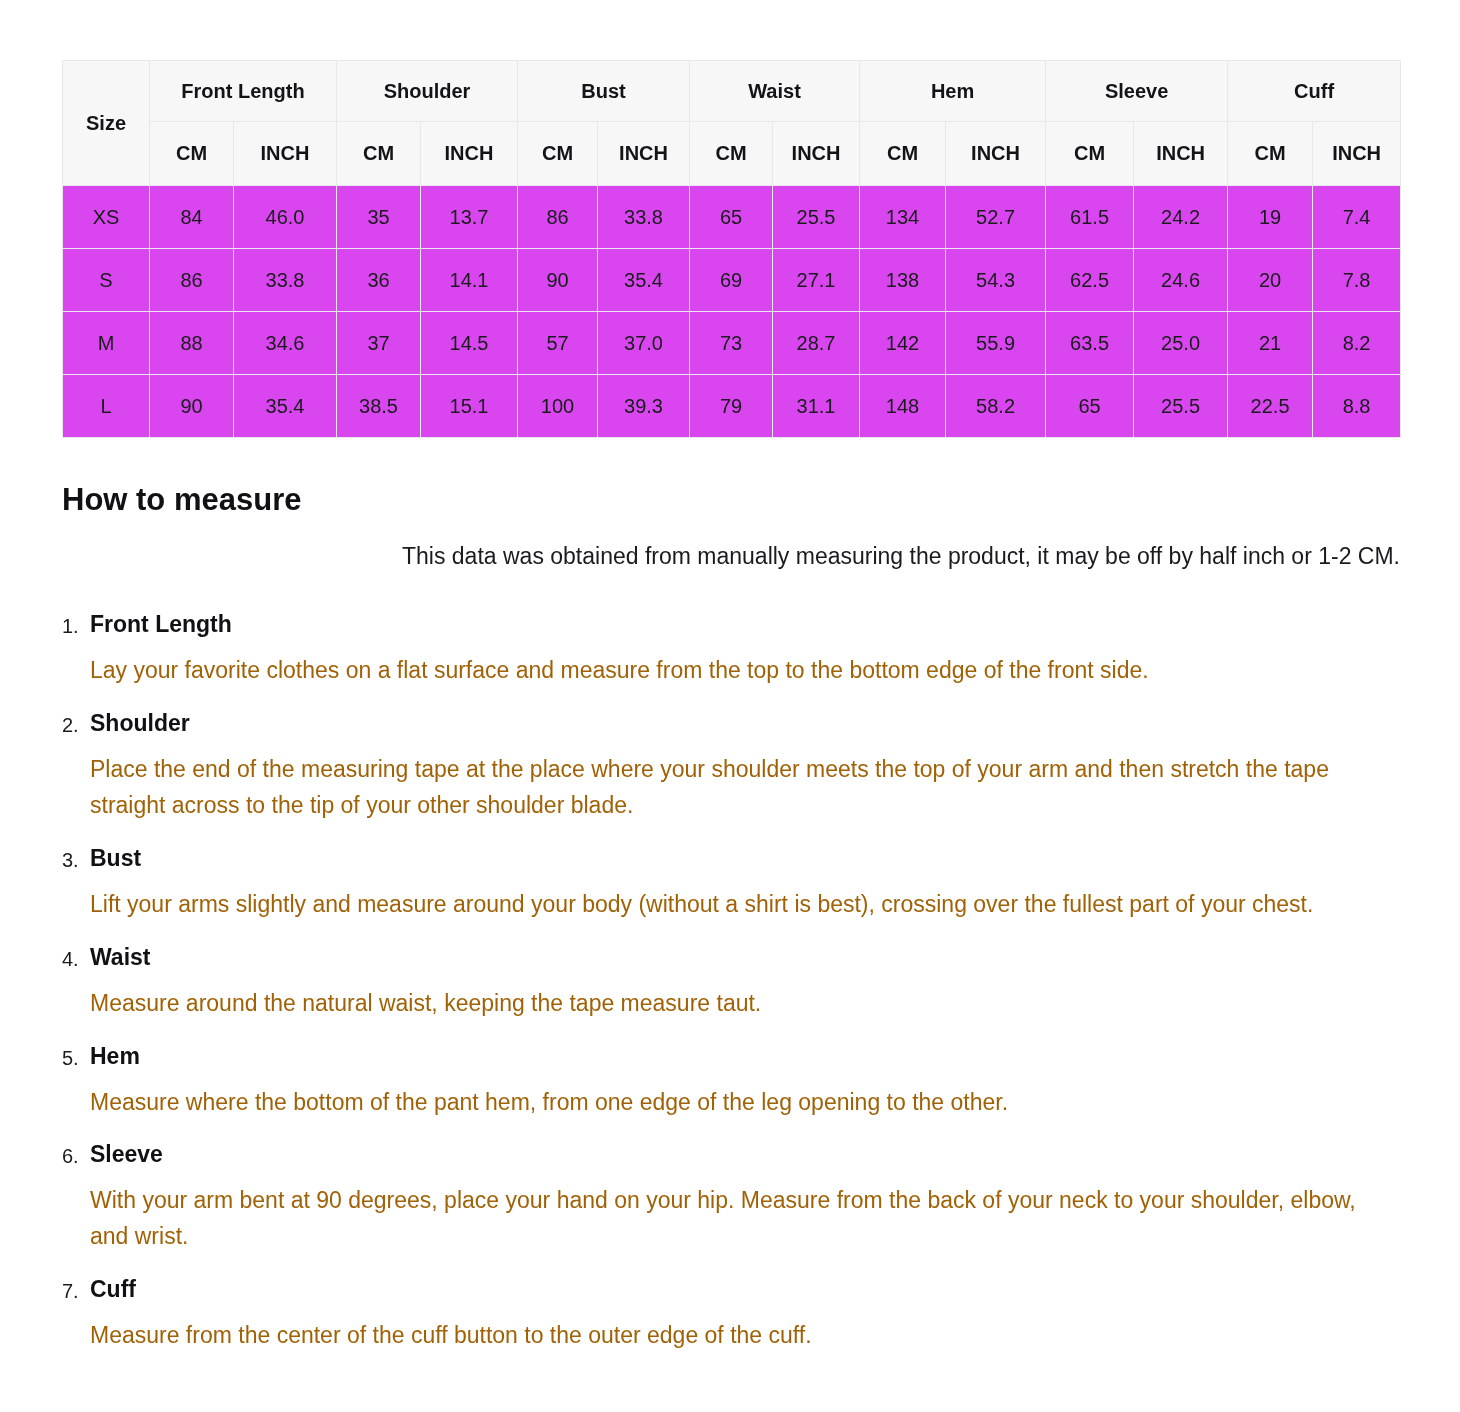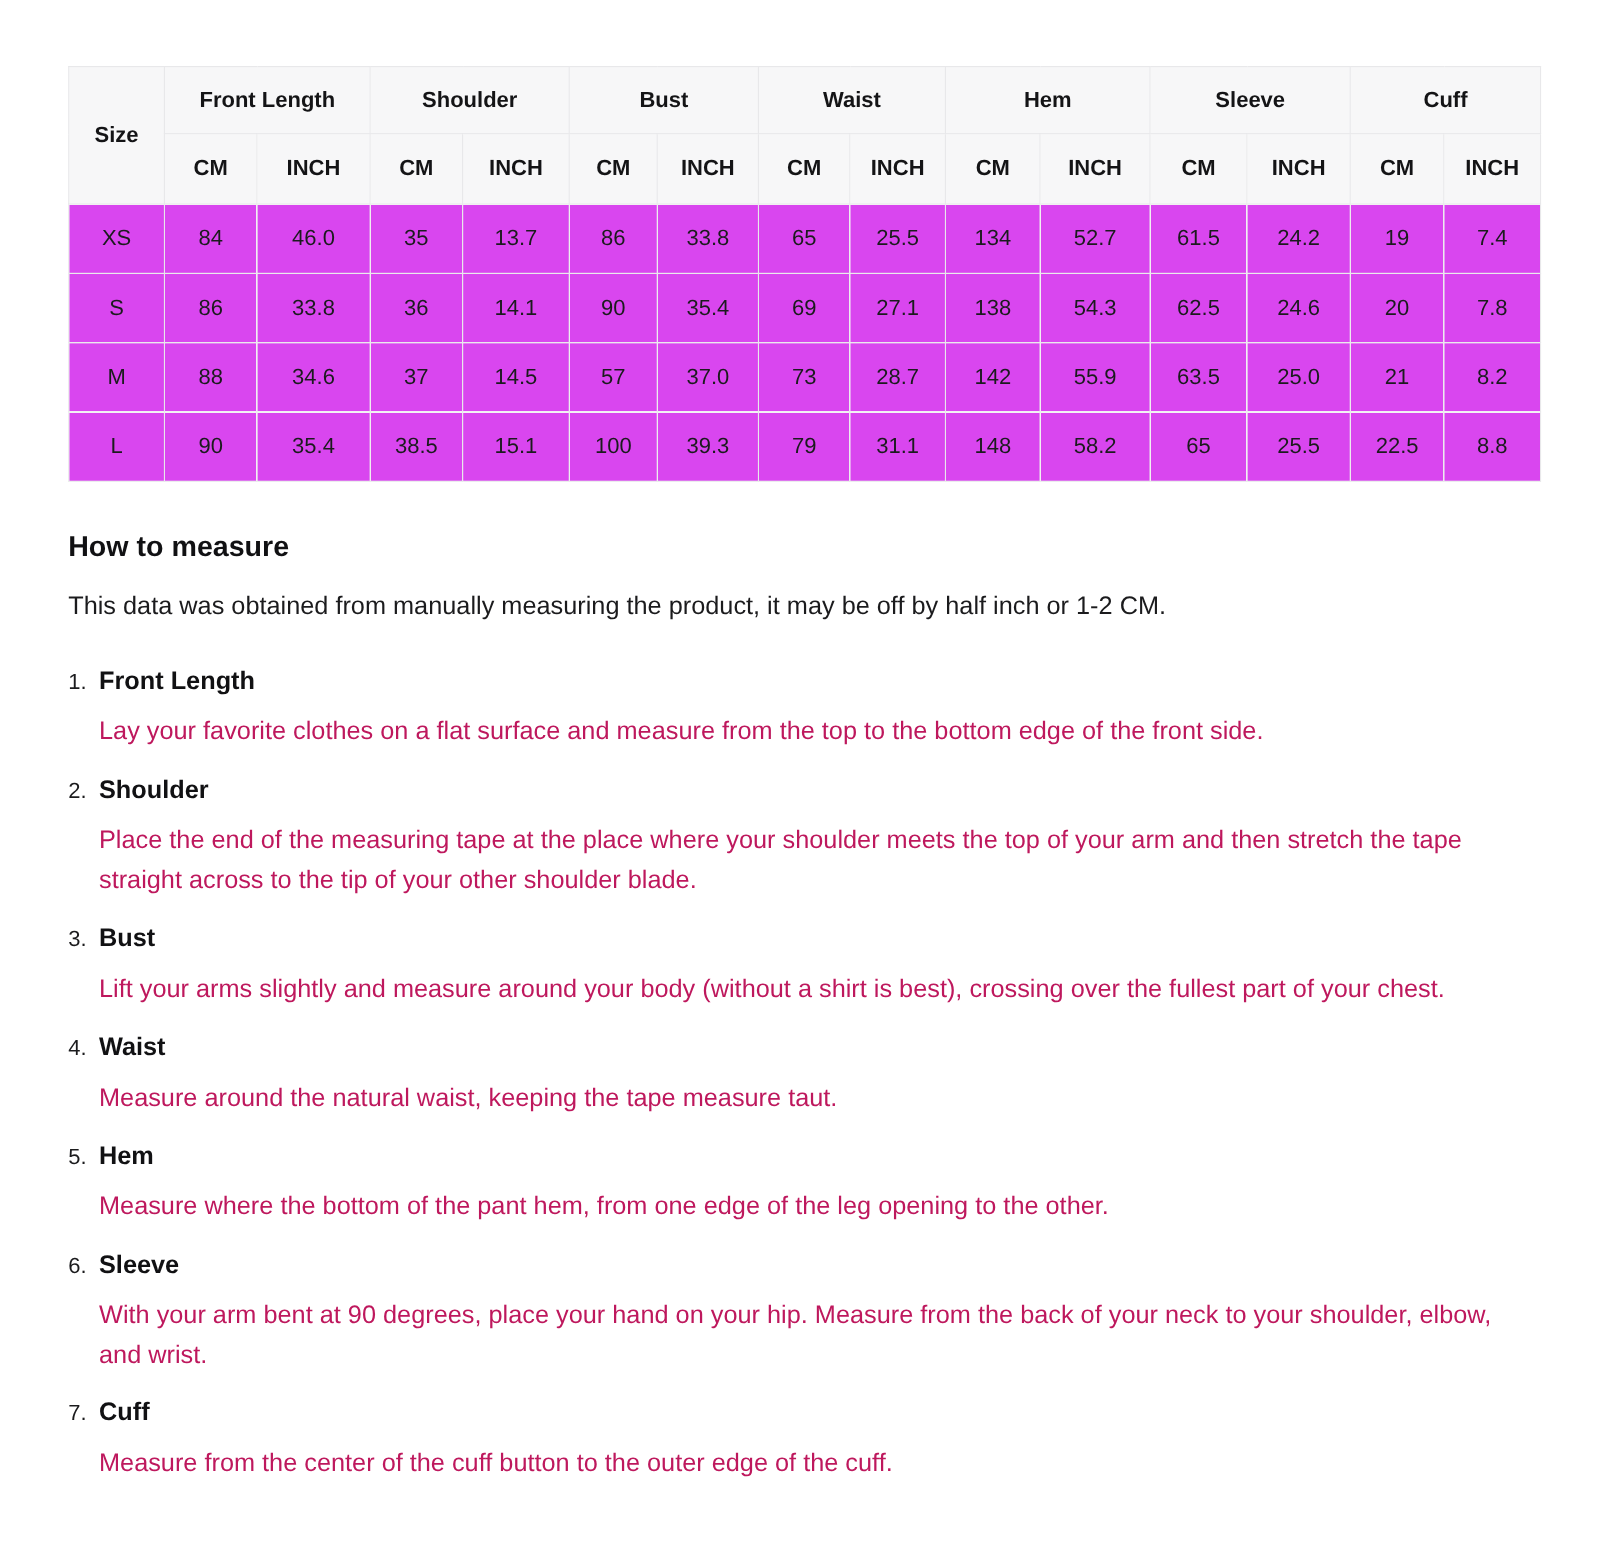--- a/index.html
+++ b/index.html
@@ -39,30 +39,31 @@
   }
   tr.group-row { height: 61px; }
   tr.unit-row  { height: 64px; }
   tbody tr     { height: 63px; }
   tbody td, tbody th { background: #d946ef; font-weight: normal; }
   th.size-head { background: #f7f7f8; font-weight: bold; }
 
   
   h2.howto-title {
     margin: 44px 0 0 0;
-    font-size: 26px;
+    font-size: 31px;
     line-height: 1.15;
     font-weight: bold;
     color: #111113;
   }
   p.howto-intro {
     margin: 21px 0 0 0;
     font-size: 23px;
     line-height: 1.5;
     color: #1b1b1d;
+    text-align: right;
   }
   ol.steps {
     list-style: none;
     margin: 36px 0 0 0;
     padding: 0;
     display: flex;
     flex-direction: column;
     gap: 19px;
   }
   li.step { display: flex; align-items: flex-start; }
@@ -77,21 +78,21 @@
   .step-title {
     font-size: 23px;
     line-height: 30px;
     font-weight: bold;
     color: #111113;
   }
   .step-desc {
     margin: 14px 0 0 0;
     font-size: 23px;
     line-height: 1.56;
-    color: #be185d;
+    color: #a16207;
     max-width: 1312px;
   }
 </style>
 </head>
 <body>
 
 <div class="page">
 
   <table class="size-chart">
     <colgroup>

